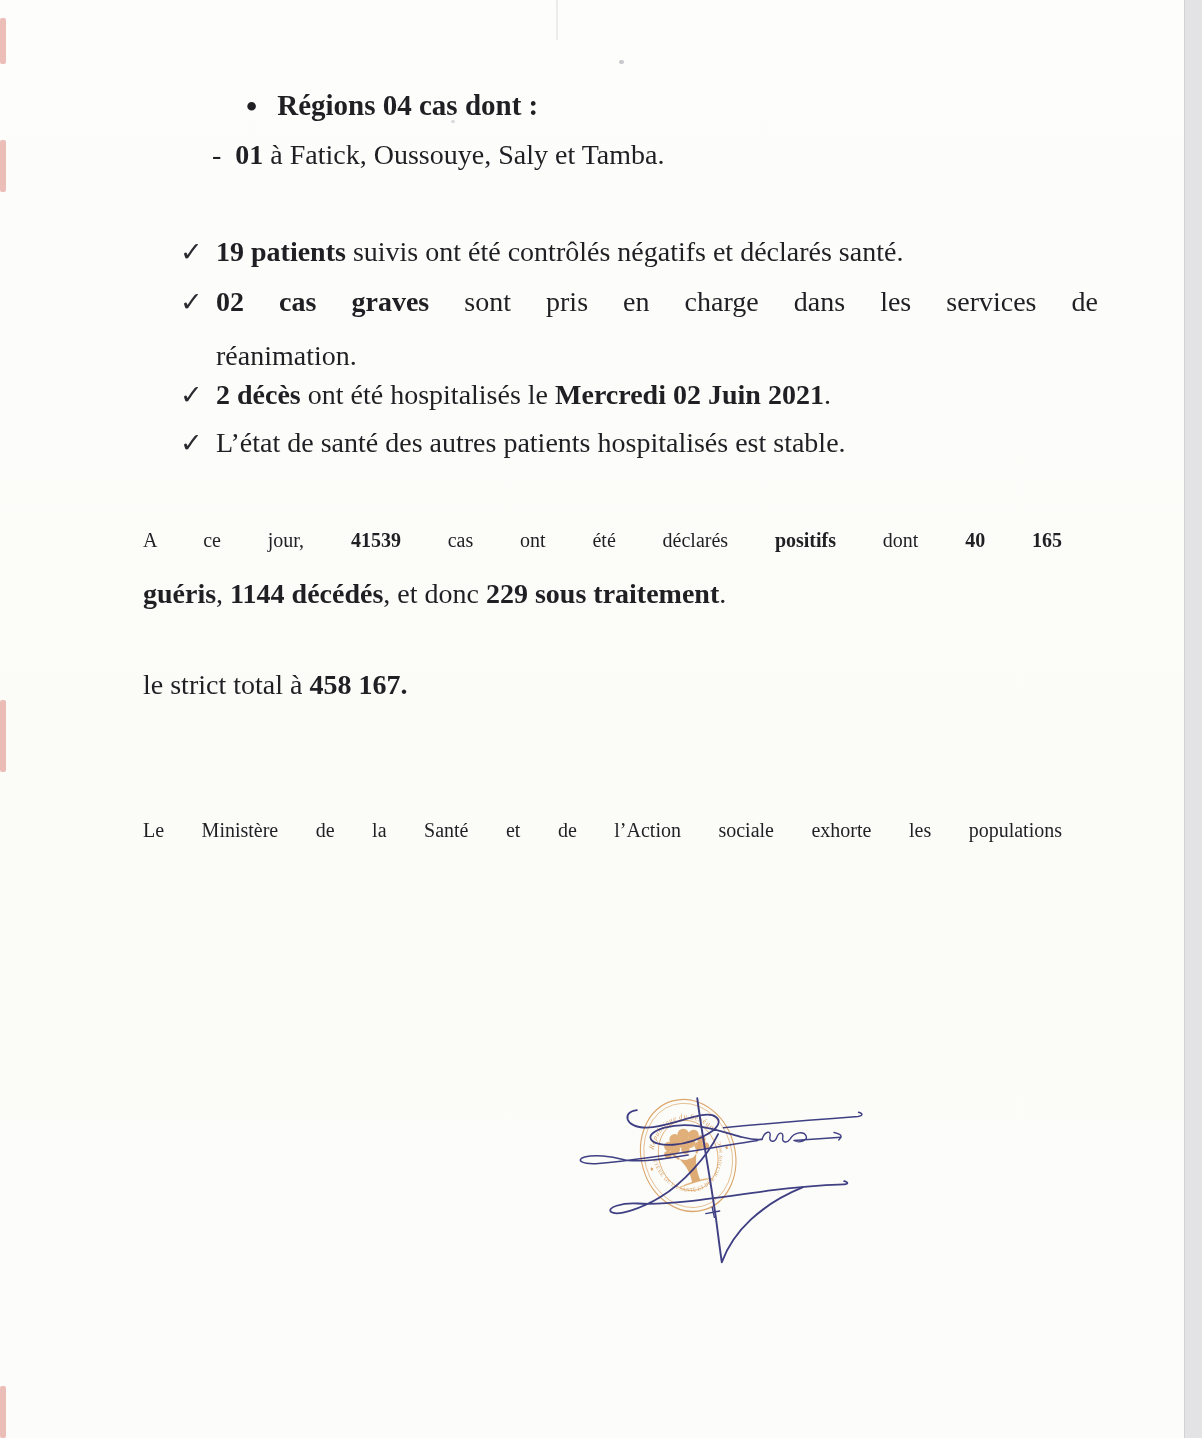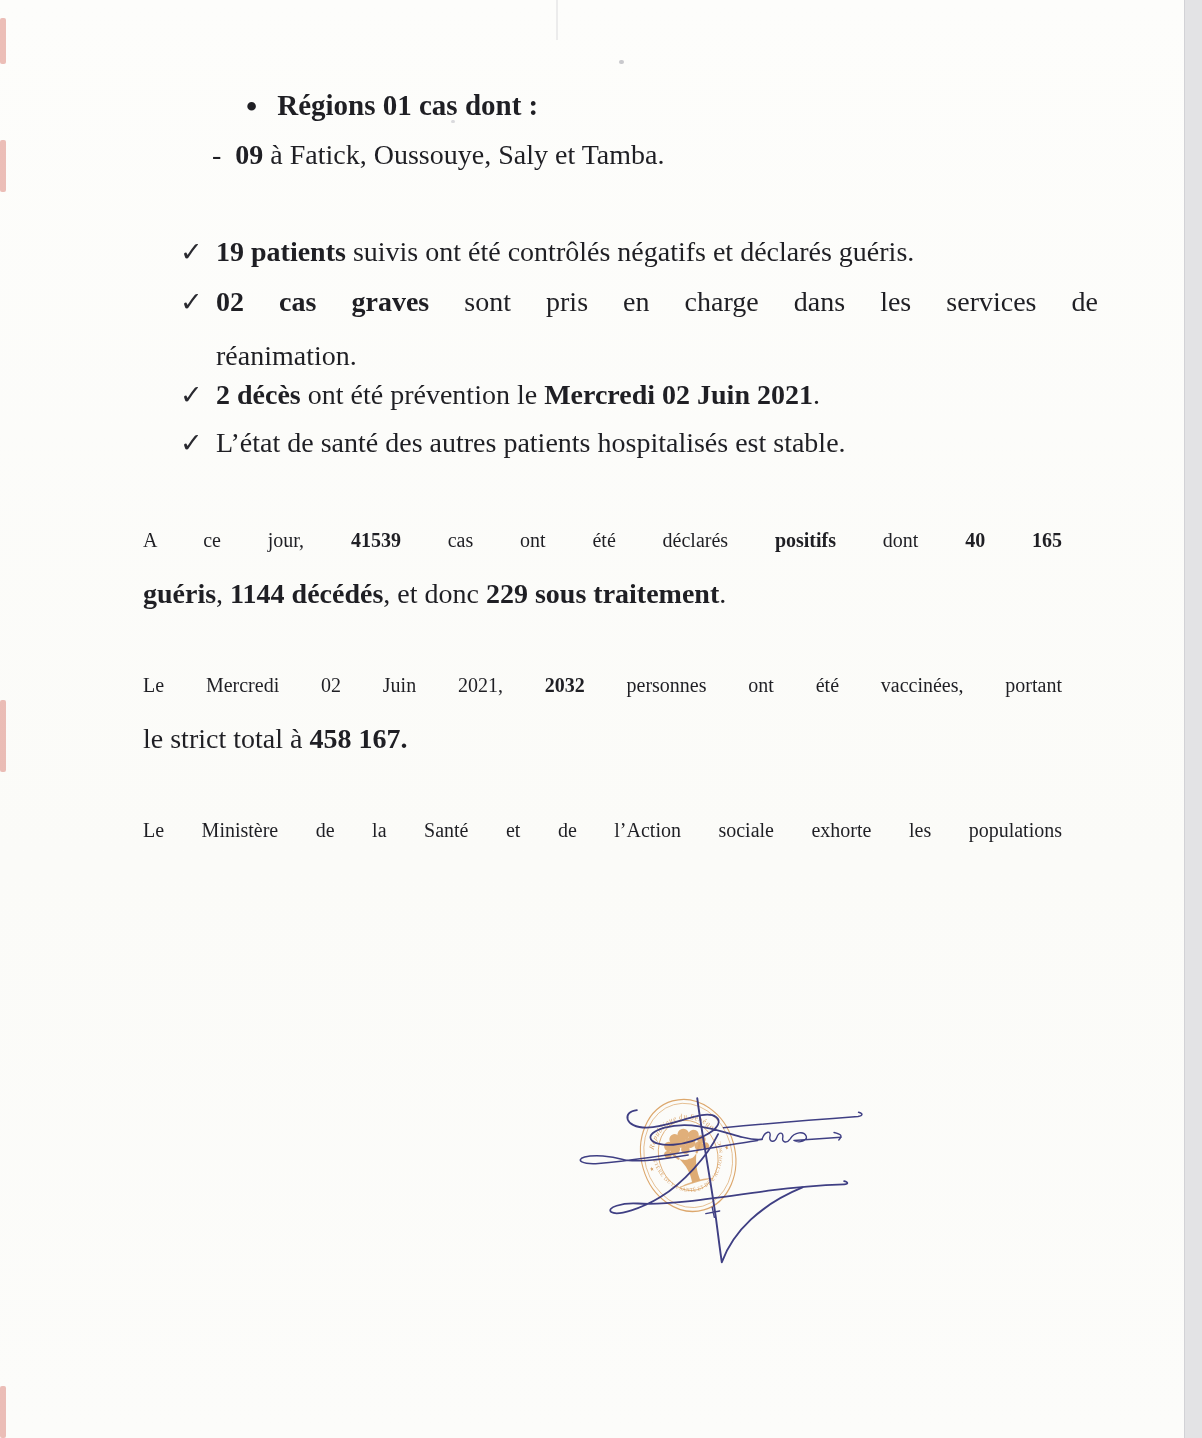--- a/index.html
+++ b/index.html
@@ -34,63 +34,60 @@
 <div class="abs edge-right"></div>
 <div class="abs edge-mark" style="top:18px;height:46px;"></div>
 <div class="abs edge-mark" style="top:140px;height:52px;"></div>
 <div class="abs edge-mark" style="top:700px;height:72px;"></div>
 <div class="abs edge-mark" style="top:1386px;height:52px;"></div>
 <div class="abs crease"></div>
 <div class="abs speck1"></div>
 <div class="abs speck2"></div>
 
 <div class="abs heading" style="left:246px;top:85px;">
-  <span class="bullet-glyph">•</span><span>Régions 01 cas dont :</span>
+  <span class="bullet-glyph">•</span><span>Régions 04 cas dont :</span>
 </div>
 
 <div class="abs t" style="left:212px;top:135px;">
-  <span class="dash-glyph">-</span><span class="b">09</span><span> à Fatick, Oussouye, Saly et Tamba.</span>
+  <span class="dash-glyph">-</span><span class="b">01</span><span> à Fatick, Oussouye, Saly et Tamba.</span>
 </div>
 
 <div class="abs t check-item" style="left:180px;top:232px;">
   <span class="check-glyph">✓</span>
-  <span class="b">19 patients</span><span> suivis ont été contrôlés négatifs et déclarés guéris.</span>
+  <span class="b">19 patients</span><span> suivis ont été contrôlés négatifs et déclarés santé.</span>
 </div>
 
 <div class="abs check-item" style="left:180px;top:282px;width:882px;font-size:28px;line-height:40px;text-align:justify;text-align-last:justify;">
   <span class="check-glyph">✓</span>
   <span class="b">02 cas graves</span><span> sont pris en charge dans les services de</span>
 </div>
 <div class="abs t" style="left:216px;top:336px;">
   <span>réanimation.</span>
 </div>
 
 <div class="abs t check-item" style="left:180px;top:375px;">
   <span class="check-glyph">✓</span>
-  <span class="b">2 décès</span><span> ont été prévention le </span><span class="b">Mercredi 02 Juin 2021</span><span>.</span>
+  <span class="b">2 décès</span><span> ont été hospitalisés le </span><span class="b">Mercredi 02 Juin 2021</span><span>.</span>
 </div>
 
 <div class="abs t check-item" style="left:180px;top:423px;">
   <span class="check-glyph">✓</span>
   <span>L’état de santé des autres patients hospitalisés est stable.</span>
 </div>
 
 <div class="abs" style="left:143px;top:513px;width:919px;">
   <div class="jline">
     <span>A ce jour, </span><span class="b">41539</span><span> cas ont été déclarés </span><span class="b">positifs</span><span> dont </span><span class="b">40 165</span>
   </div>
   <div class="lline">
     <span class="b">guéris</span><span>, </span><span class="b">1144 décédés</span><span>, et donc </span><span class="b">229 sous traitement</span><span>.</span>
   </div>
 </div>
 
 <div class="abs" style="left:143px;top:658px;width:919px;">
-  <div class="jline">
-    <span>Le Mercredi 02 Juin 2021, </span><span class="b">2032</span><span> personnes ont été vaccinées, portant</span>
-  </div>
   <div class="lline">
     <span>le strict total à </span><span class="b">458 167.</span>
   </div>
 </div>
 
 <div class="abs" style="left:143px;top:803px;width:919px;">
   <div class="jline">Le Ministère de la Santé et de l’Action sociale exhorte les populations</div>
 </div>
 
 <svg class="abs" style="left:560px;top:1000px;" width="642" height="360" viewBox="560 1000 1202 360">

